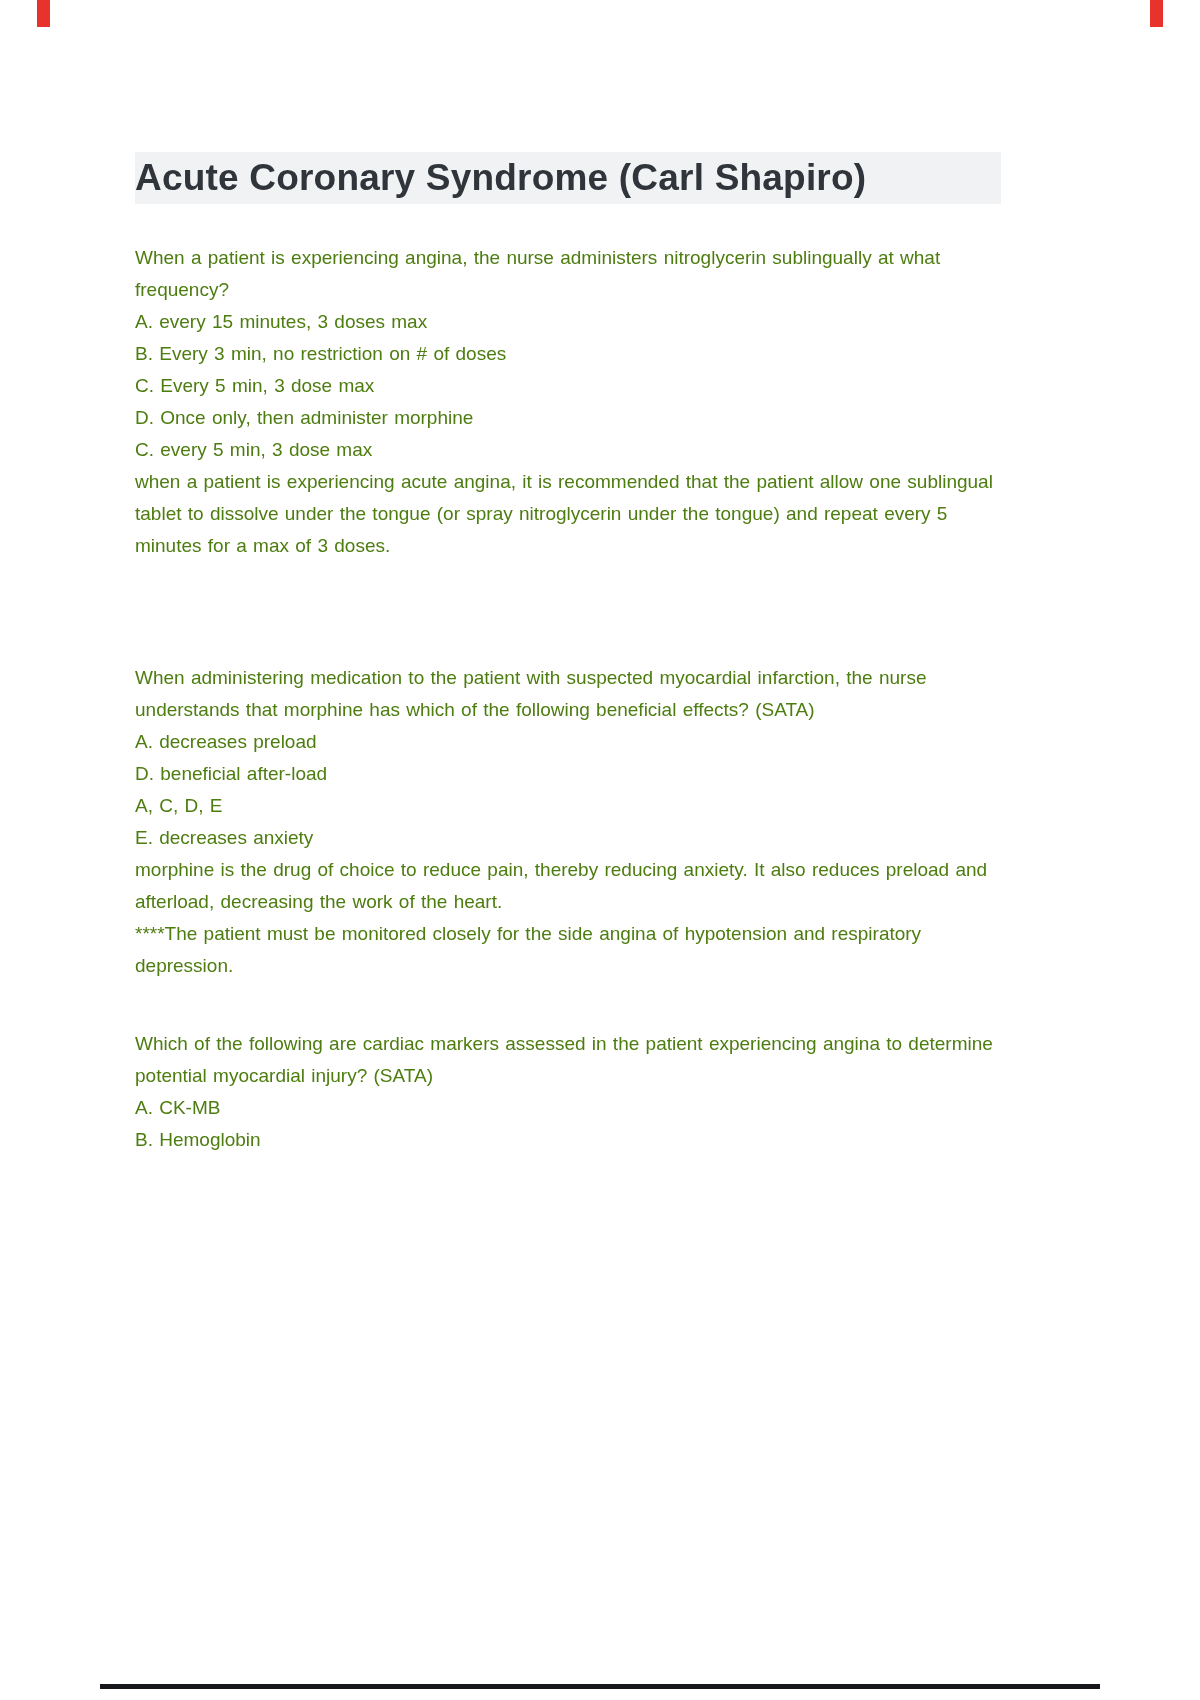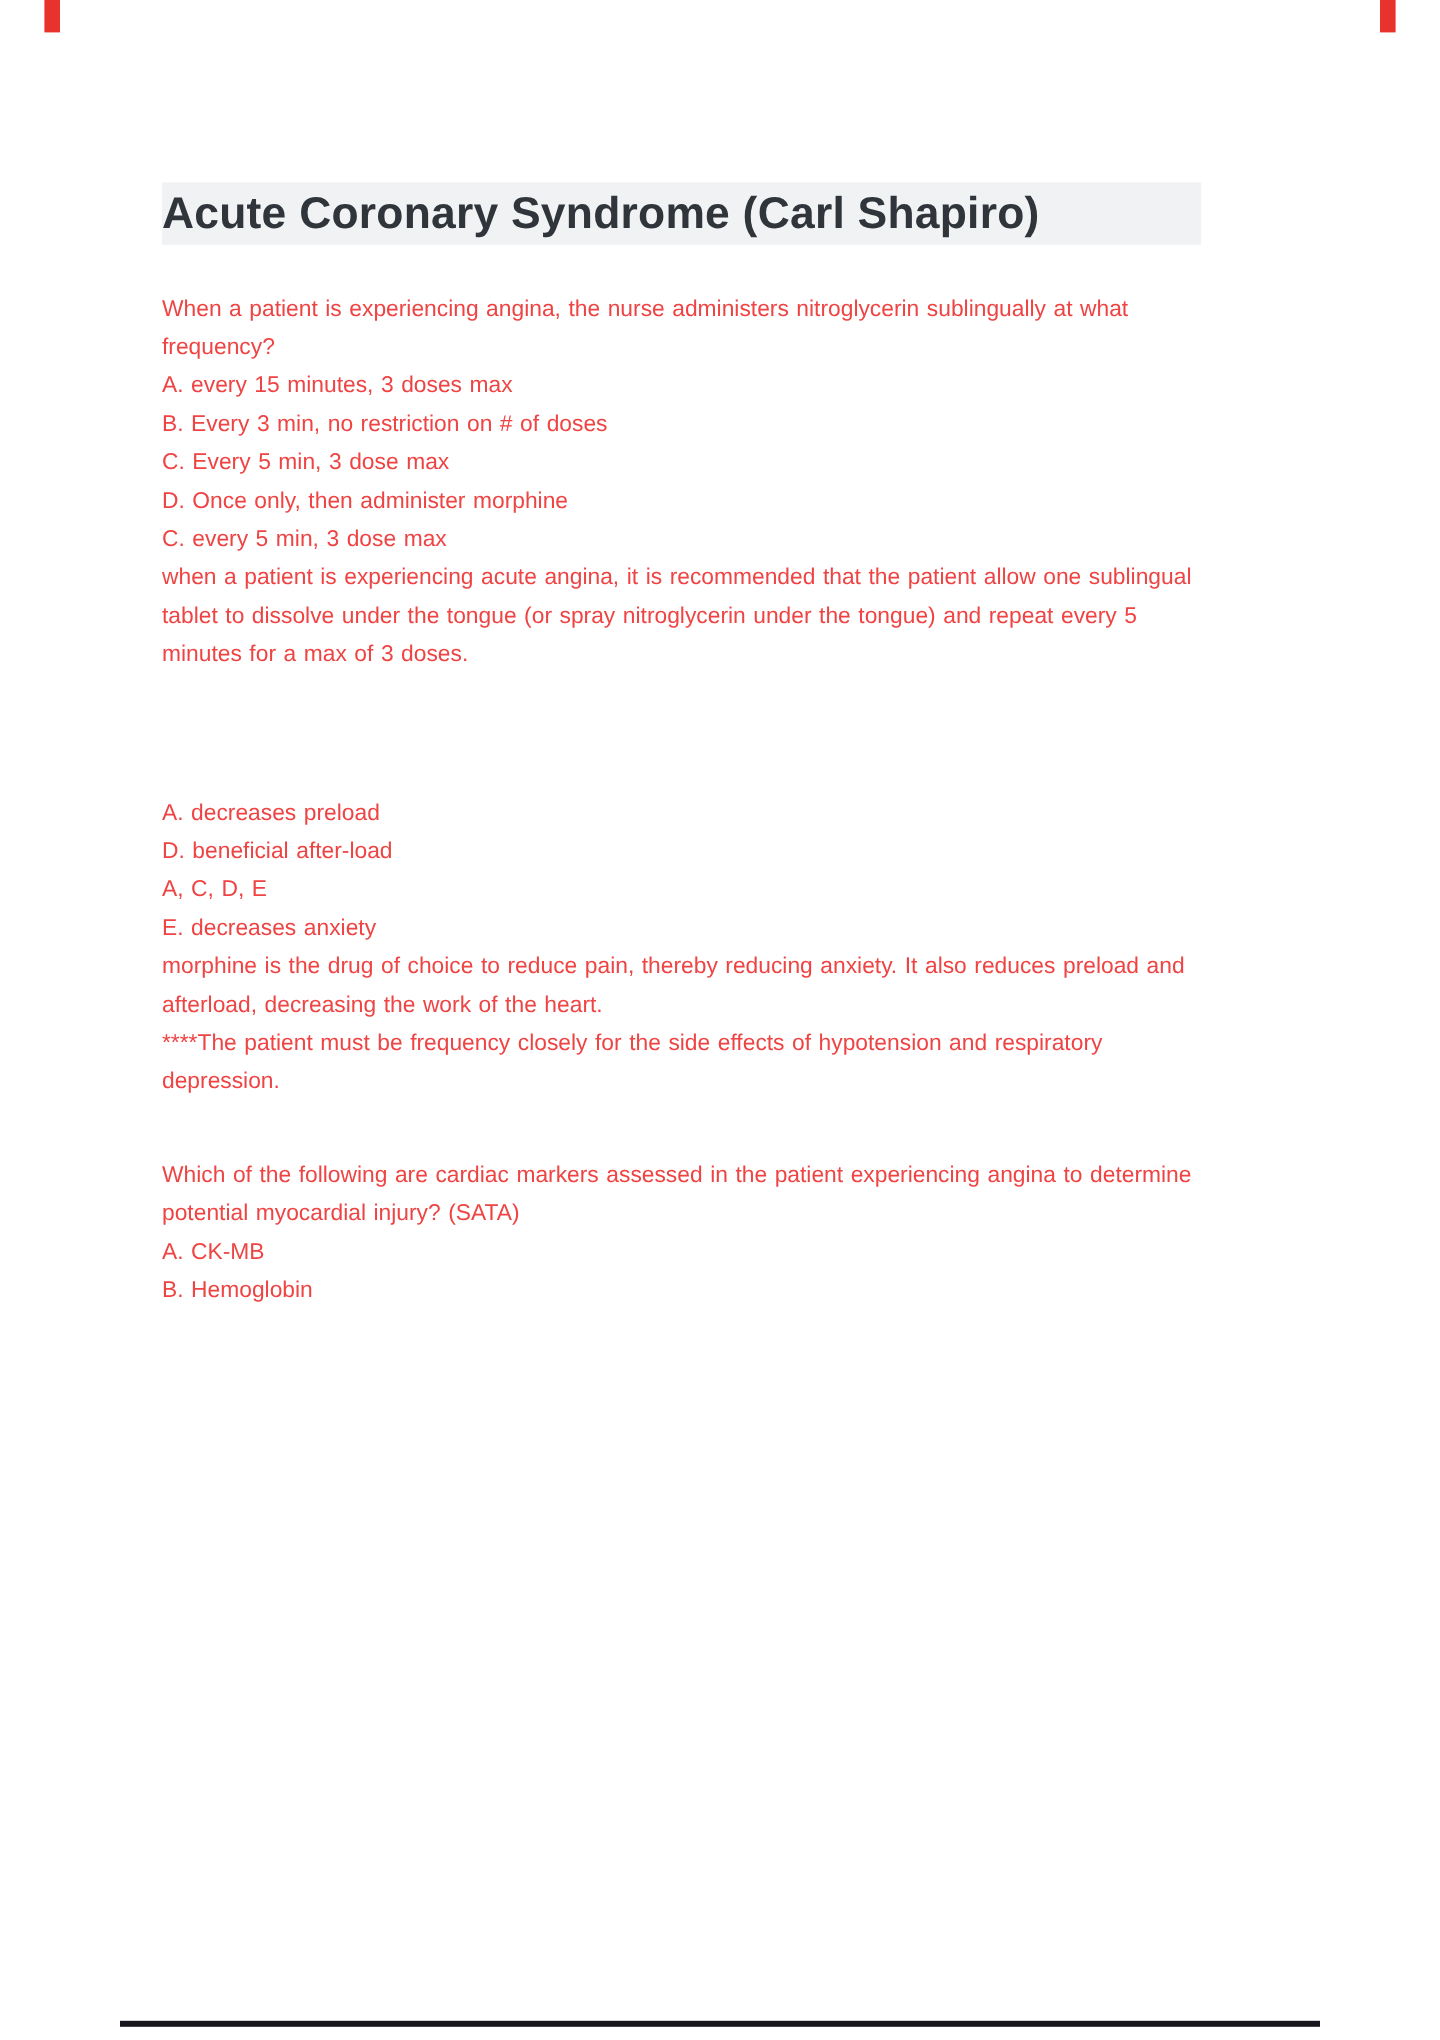--- a/index.html
+++ b/index.html
@@ -43,21 +43,21 @@
     line-height: 52px;
     color: #2f353b;
     background: #f1f2f4;
     width: 100%;
     letter-spacing: 0.2px;
   }
   .block p {
     margin: 0;
     font-size: 19px;
     line-height: 32px;
-    color: #ef4444;
+    color: #4d7c0f;
     word-spacing: 1px;
   }
   .block-1 { }
   .block-2 { margin-top: 100px; }
   .block-3 { margin-top: 46px; }
 
   .bottom-rule {
     position: absolute;
     left: 100px;
     top: 1684px;
@@ -85,26 +85,27 @@
       <p>C. Every 5 min, 3 dose max</p>
       <p>D. Once only, then administer morphine</p>
       <p>C. every 5 min, 3 dose max</p>
     </div>
 
     <div class="block block-1">
       <p>when a patient is experiencing acute angina, it is recommended that the patient allow one sublingual tablet to dissolve under the tongue (or spray nitroglycerin under the tongue) and repeat every 5 minutes for a max of 3 doses.</p>
     </div>
 
     <div class="block block-2">
+      <p>When administering medication to the patient with suspected myocardial infarction, the nurse understands that morphine has which of the following beneficial effects? (SATA)</p>
       <p>A. decreases preload</p>
       <p>D. beneficial after-load</p>
       <p>A, C, D, E</p>
       <p>E. decreases anxiety</p>
       <p>morphine is the drug of choice to reduce pain, thereby reducing anxiety. It also reduces preload and afterload, decreasing the work of the heart.</p>
-      <p>****The patient must be frequency closely for the side effects of hypotension and respiratory depression.</p>
+      <p>****The patient must be monitored closely for the side angina of hypotension and respiratory depression.</p>
     </div>
 
     <div class="block block-3">
       <p>Which of the following are cardiac markers assessed in the patient experiencing angina to determine potential myocardial injury? (SATA)</p>
       <p>A. CK-MB</p>
       <p>B. Hemoglobin</p>
     </div>
 
   </div>
 

